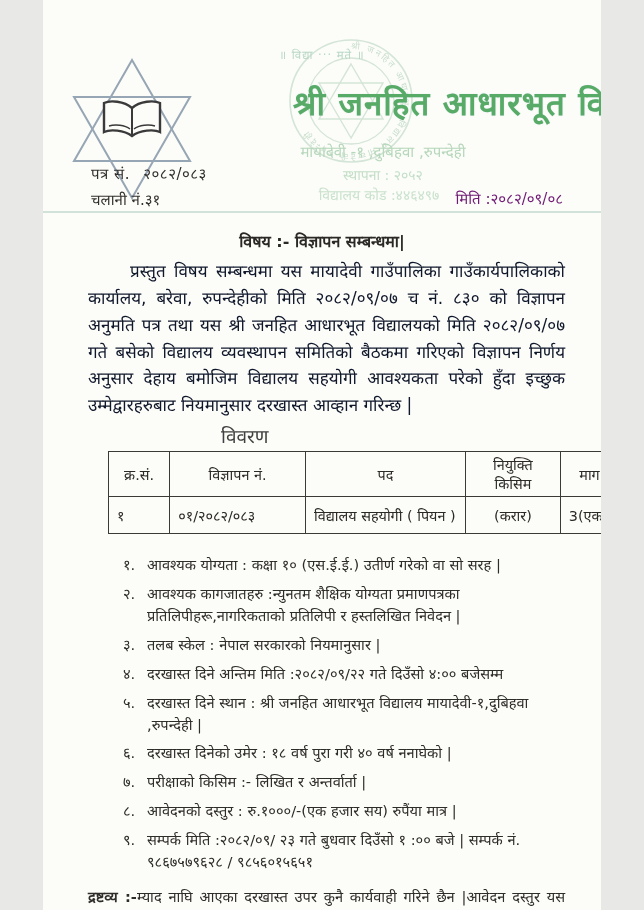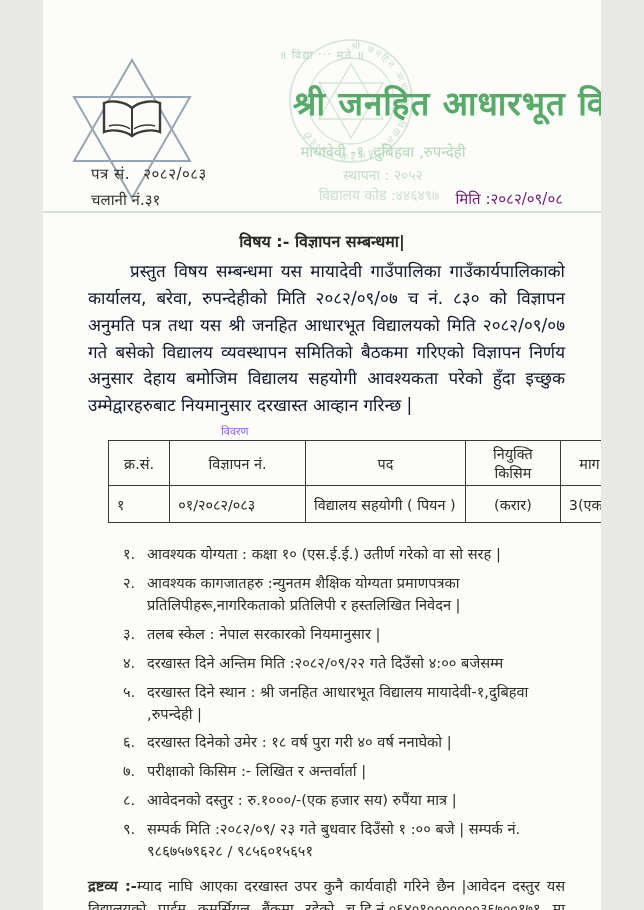--- a/index.html
+++ b/index.html
@@ -27,21 +27,21 @@
   .refblock{position:absolute;left:48px;top:161px;font-size:15px;line-height:1.75;color:#33312e;}
   .refblock .lno{letter-spacing:.5px;}
   .refblock .lno b{font-weight:normal;margin-left:8px;}
   .dateline{position:absolute;right:38px;top:188px;font-size:15px;color:#701a75;}
   .rule{position:absolute;top:211px;left:0;right:0;height:2px;background:#d0e2da;}
   
   .content{position:absolute;top:214px;left:0;right:0;}
   .subject{margin:16px 0 6px 0;text-align:center;font-size:16px;font-weight:bold;color:#2b2926;}
   .bodypara{margin:4px 36px 0 45px;text-align:justify;text-indent:42px;
     font-size:17px;line-height:1.58;color:#0f172a;}
-  .tbl-caption{margin:4px 0 2px 178px;font-size:11px;color:#8b5cf6;}
+  .tbl-caption{margin:4px 0 2px 178px;font-size:19px;color:#404040;}
   table.details{border-collapse:collapse;margin-left:65px;width:546px;font-size:14.4px;color:#2c2a27;}
   table.details th,table.details td{border:1.6px solid #3c3a37;padding:3px 8px;font-weight:normal;}
   table.details th{text-align:center;}
   table.details td{height:30px;}
   .c0{width:48px;} .c1{width:130px;} .c2{width:170px;} .c3{width:88px;} .c4{width:86px;}
   td.ctr{text-align:center;}
   
   .numlist{margin:20px 40px 0 80px;font-size:14.6px;line-height:1.5;color:#2f2d2a;}
   .numlist .li{display:flex;margin-bottom:7px;}
   .numlist .n{width:24px;flex:0 0 24px;}

